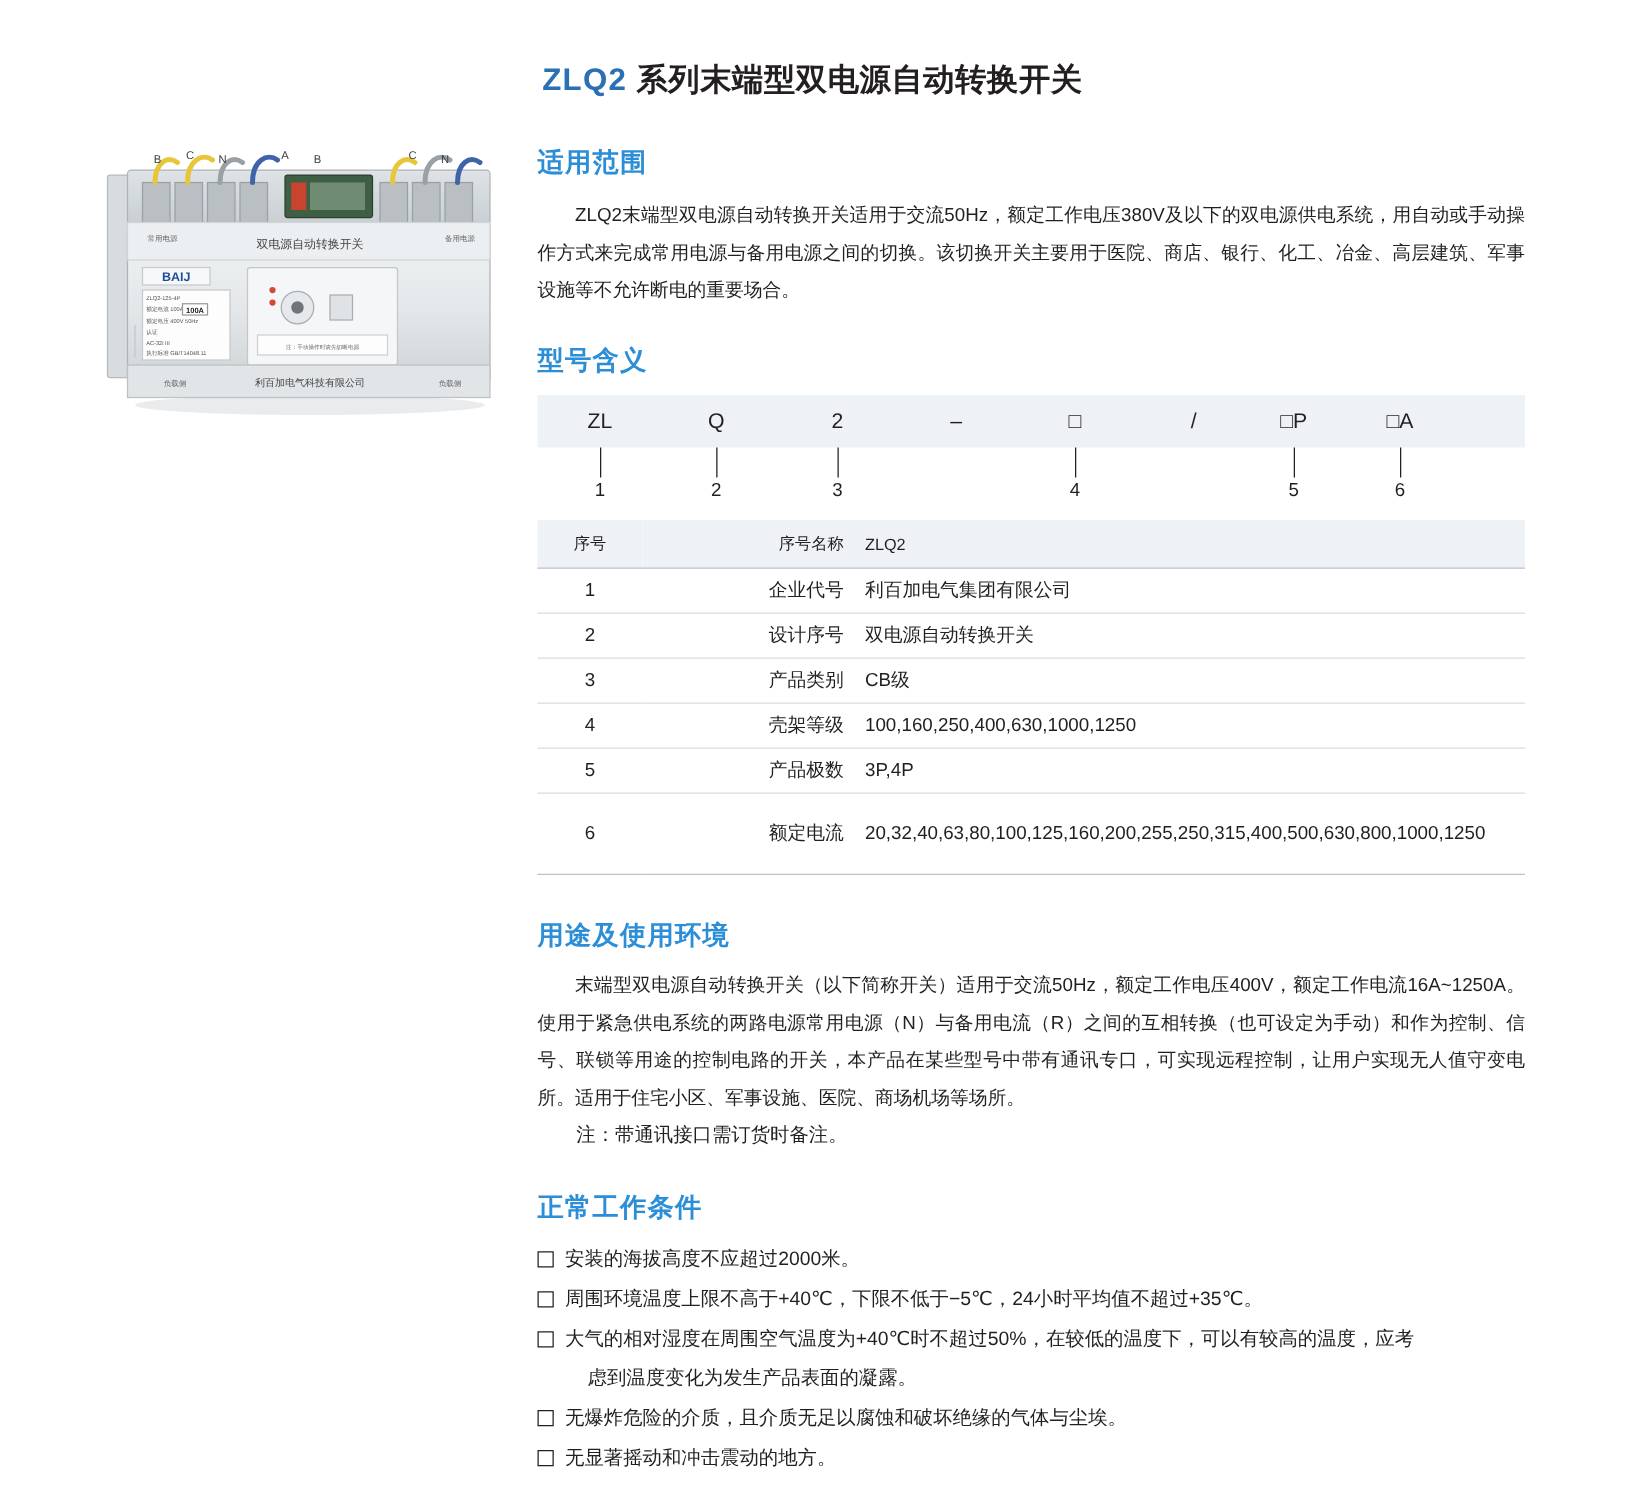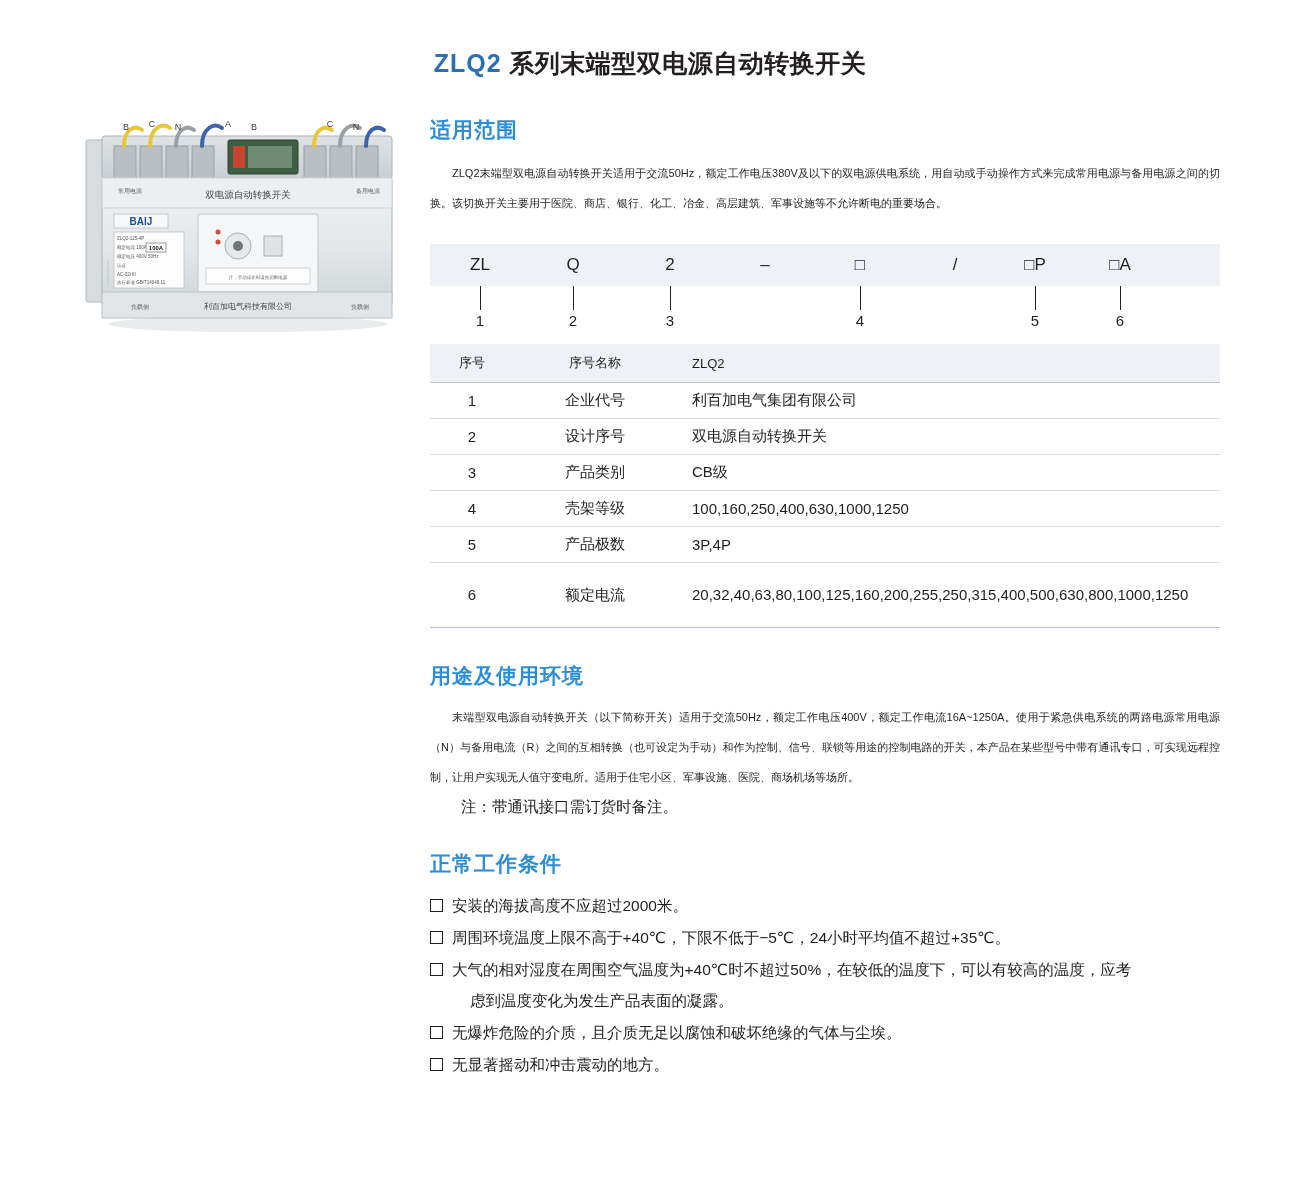--- a/index.html
+++ b/index.html
@@ -54,21 +54,21 @@
     width: 790px;
   }
   h2.section-head {
     font-size: 21px;
     font-weight: bold;
     color: #2b8ed6;
     margin: 0 0 14px 0;
     letter-spacing: 1px;
   }
   p.body-text {
-    font-size: 11px;
+    font-size: 15px;
     line-height: 30px;
     margin: 0;
     text-align: justify;
     text-indent: 2em;
     color: #231f20;
   }
   .sec-range { margin-bottom: 26px; }
   .sec-model h2.section-head { margin-top: 4px; }
 
   
@@ -129,21 +129,21 @@
     border-bottom: 1px solid #d6dde4;
     color: #231f20;
     vertical-align: middle;
   }
   table.model-table .c-no {
     width: 82px;
     text-align: center;
   }
   table.model-table .c-name {
     width: 160px;
-    text-align: center;
+    text-align: right;
   }
   table.model-table .c-val {
     padding-left: 16px;
     text-align: left;
   }
   table.model-table tr.tall td { height: 62px; line-height: 30px; }
   table.model-table tr:last-child td { border-bottom: 1px solid #b9c3cd; }
 
   
   .sec-usage { margin-top: 34px; }
@@ -291,20 +291,21 @@
   </div>
 
   <div class="content">
 
     <section class="sec-range">
       <h2 class="section-head">适用范围</h2>
       <p class="body-text">ZLQ2末端型双电源自动转换开关适用于交流50Hz，额定工作电压380V及以下的双电源供电系统，用自动或手动操作方式来完成常用电源与备用电源之间的切换。该切换开关主要用于医院、商店、银行、化工、冶金、高层建筑、军事设施等不允许断电的重要场合。</p>
     </section>
 
     <section class="sec-model">
+      <h2 class="section-head">型号含义</h2>
 
       <div class="model-diagram">
         <span class="slot" style="left:20px;width:60px;">ZL</span>
         <span class="slot" style="left:118px;width:50px;">Q</span>
         <span class="slot" style="left:215px;width:50px;">2</span>
         <span class="slot" style="left:310px;width:50px;">–</span>
         <span class="slot" style="left:405px;width:50px;">□</span>
         <span class="slot" style="left:500px;width:50px;">/</span>
         <span class="slot" style="left:575px;width:60px;">□P</span>
         <span class="slot" style="left:660px;width:60px;">□A</span>

